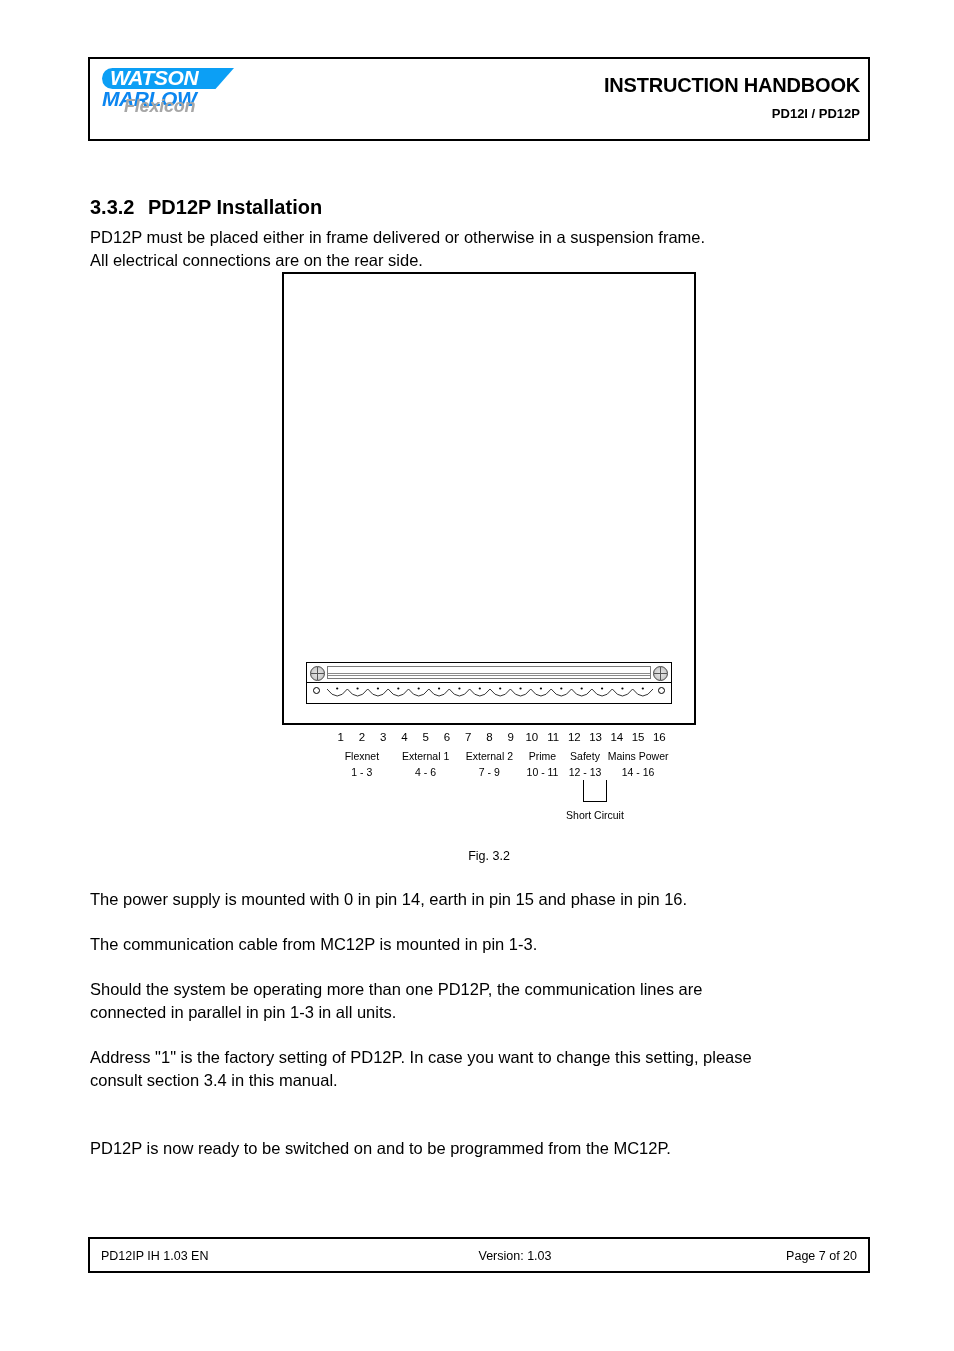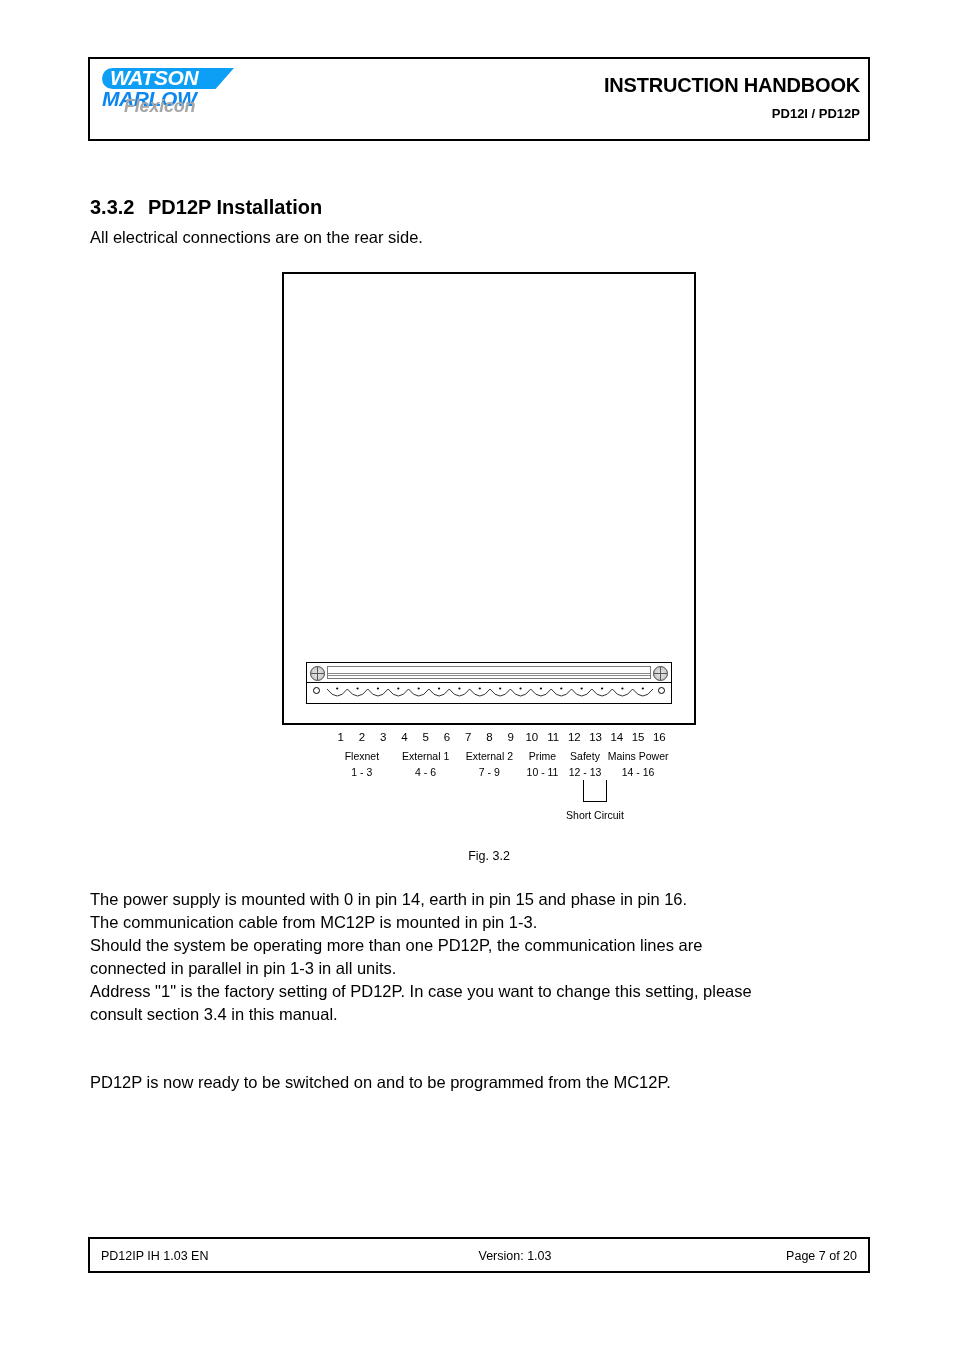--- a/index.html
+++ b/index.html
@@ -310,20 +310,21 @@
   }
 
   
   .below-figure {
     position: absolute;
     left: 90px;
     top: 888px;
     width: 790px;
   }
   .below-figure .para + .para {
+    margin-top: 22px;
   }
   .para-last {
     margin-top: 45px !important;
   }
 
   
   .page-footer {
     position: absolute;
     left: 88px;
     top: 1237px;
@@ -363,20 +364,21 @@
   <div class="header-right">
     <div class="header-title">INSTRUCTION HANDBOOK</div>
     <div class="header-subtitle">PD12I / PD12P</div>
   </div>
 </div>
 
 <div class="content">
   <h2 class="section-heading">
     <span class="num">3.3.2</span><span>PD12P Installation</span>
   </h2>
+  <p class="para">PD12P must be placed either in frame delivered or otherwise in a suspension frame.</p>
   <p class="para">All electrical connections are on the rear side.</p>
 </div>
 
 <div class="figure-area">
 
   <div class="figure-box">
     <div class="terminal-outer">
       <div class="screw left"></div>
       <div class="screw right"></div>
       <div class="rail-group"></div>

